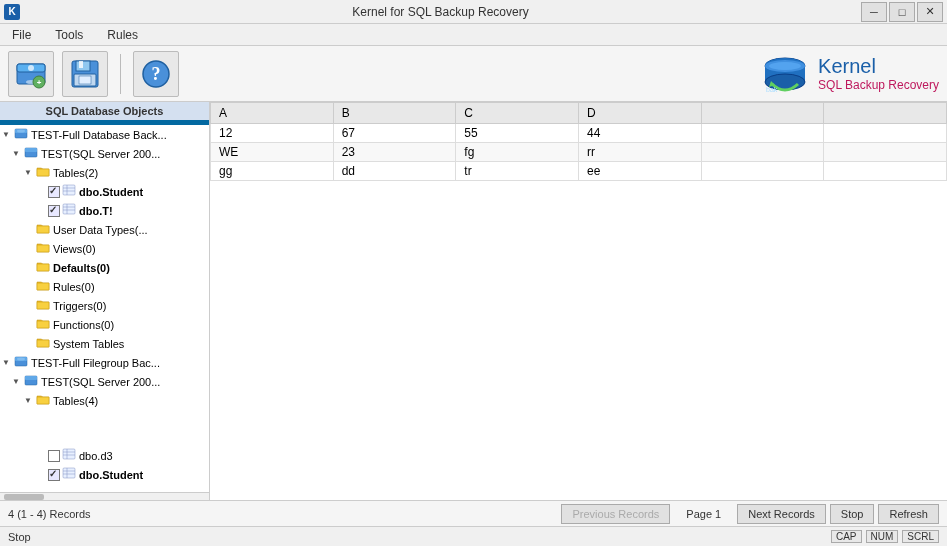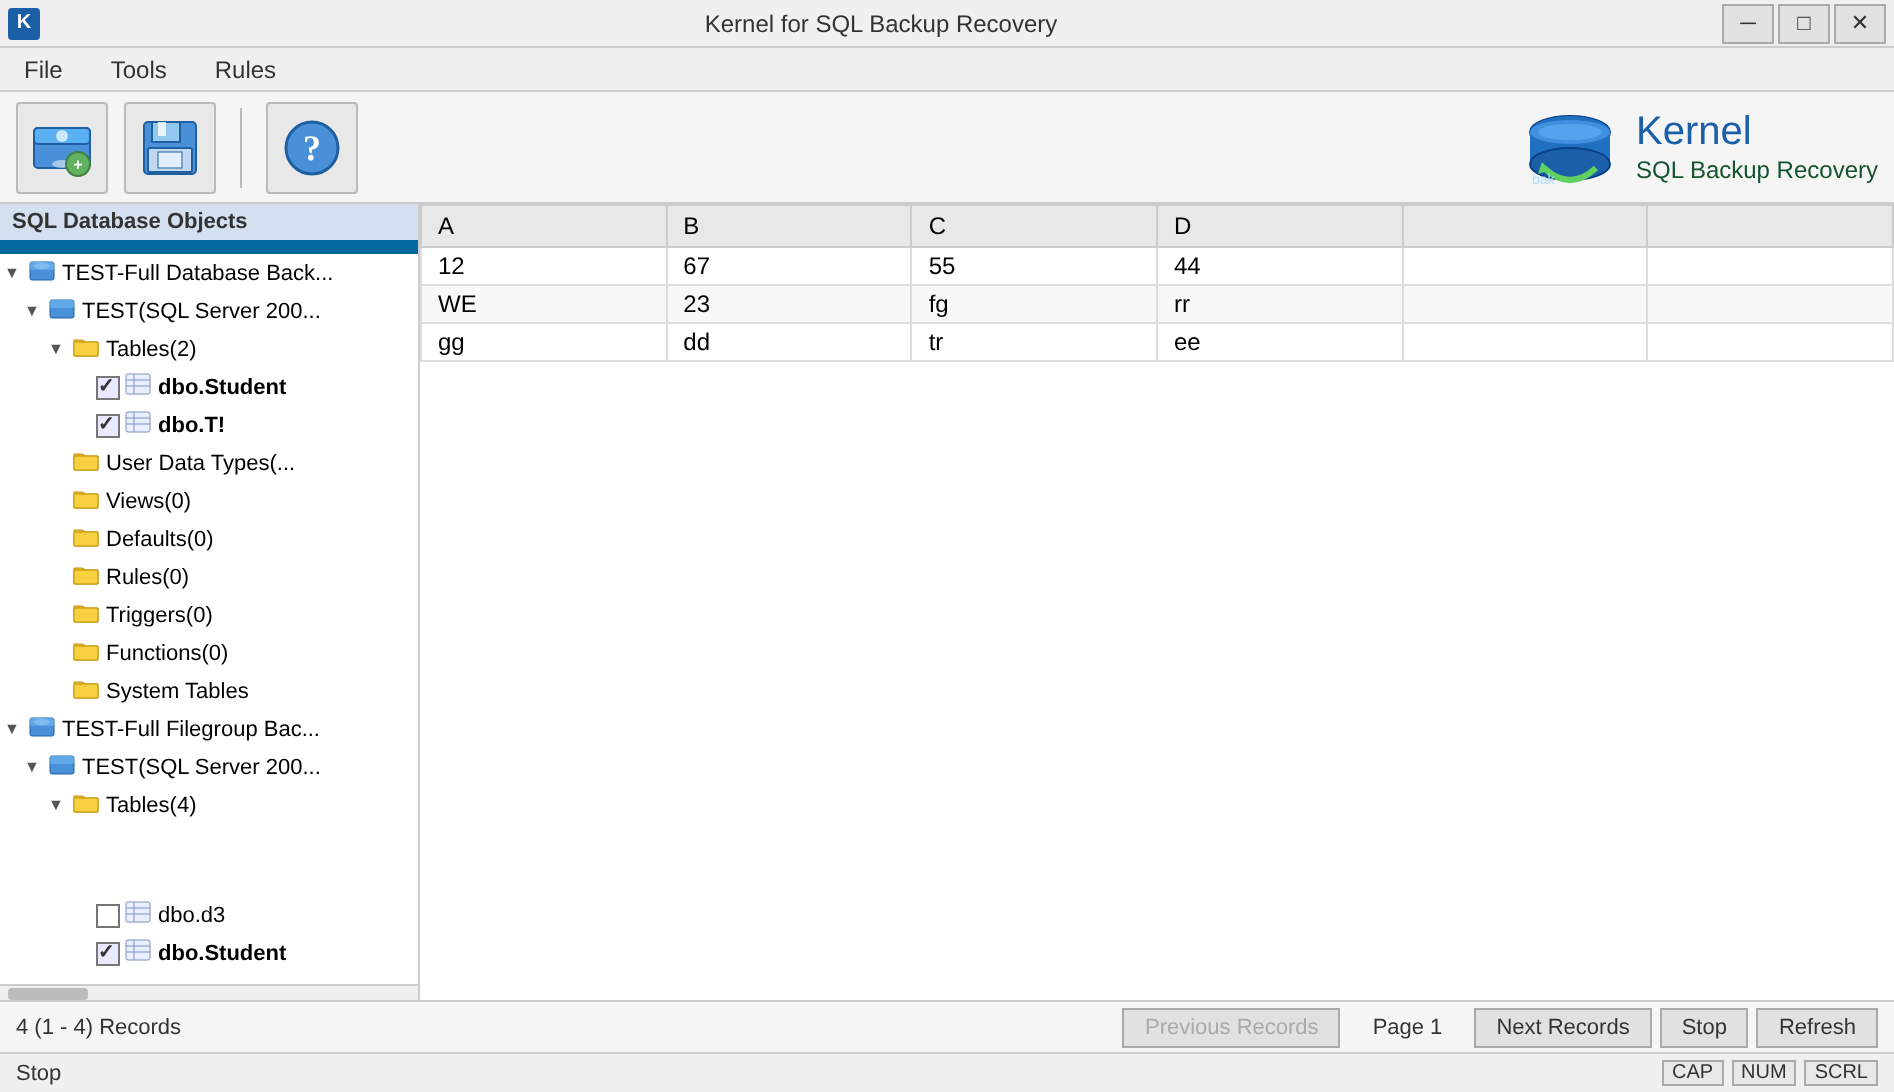--- a/index.html
+++ b/index.html
@@ -21,21 +21,21 @@
     .toolbar { background: #f5f5f5; border-bottom: 1px solid #ccc; display: flex; align-items: center; height: 56px; padding: 4px 8px; gap: 8px; }
     .toolbar-btn { width: 46px; height: 46px; background: #e8e8e8; border: 1px solid #bbb; cursor: pointer; display: flex; align-items: center; justify-content: center; border-radius: 2px; }
     .toolbar-sep { width: 1px; height: 40px; background: #bbb; margin: 0 4px; }
     .logo { margin-left: auto; display: flex; align-items: center; gap: 8px; }
 
     
     .main { display: flex; height: calc(546px - 24px - 22px - 56px - 26px - 20px); }
 
     
     .tree-panel { width: 210px; background: white; border-right: 1px solid #ccc; overflow: hidden; display: flex; flex-direction: column; }
-    .tree-header { background: #d4e0f0; border-bottom: 7px solid #0369a1; padding: 3px 6px; font-weight: bold; font-size: 11px; color: #333; }
+    .tree-header { background: #d4e0f0; border-bottom: 5px solid #0369a1; padding: 3px 6px; font-weight: bold; font-size: 11px; color: #333; text-align: center; }
     .tree-body { flex: 1; overflow-y: auto; overflow-x: hidden; font-size: 11px; }
     .tree-item { display: flex; align-items: center; padding: 1px 0; white-space: nowrap; cursor: pointer; }
     .tree-item.bold { font-weight: bold; }
 
     
     .data-panel { flex: 1; background: white; display: flex; flex-direction: column; }
     .data-table { flex: 1; overflow: auto; }
     table { border-collapse: collapse; width: 100%; font-size: 12px; }
     th { background: #e8e8e8; border: 1px solid #ccc; padding: 3px 8px; text-align: left; font-weight: normal; min-width: 90px; }
     td { border: 1px solid #ddd; padding: 2px 8px; }
@@ -122,21 +122,21 @@
       <ellipse cx="25" cy="30" rx="20" ry="8" fill="#1a5fa8" stroke="#0a3f88" stroke-width="1"></ellipse>
       <ellipse cx="25" cy="14" rx="20" ry="6" fill="#4090e0"></ellipse>
       <ellipse cx="25" cy="14" rx="16" ry="4" fill="#60b0f8" opacity="0.6"></ellipse>
 
       <path d="M12 32 Q25 44 38 32" fill="none" stroke="#60d060" stroke-width="3"></path>
       <polygon points="11,29 9,35 15,33" fill="#60d060"></polygon>
       <text x="6" y="40" font-size="7" fill="#aaddff">bak</text>
     </svg>
     <div>
       <div style="font-size:20px;font-weight:normal;color:#1a5fa8;">Kernel</div>
-      <div style="font-size:12px;color:#14532d;">SQL Backup Recovery</div>
+      <div style="font-size:12px;color:#be185d;">SQL Backup Recovery</div>
     </div>
   </div>
 </div>
 
 <div class="main">
 
   <div class="tree-panel">
     <div class="tree-header">SQL Database Objects</div>
     <div class="tree-body" id="tree-body">
     <div class="tree-item" style="padding-left: 2px;">
@@ -205,21 +205,21 @@
               <rect x="1" y="5" width="12" height="7" rx="0.5" fill="#f8d040" stroke="#c09000" stroke-width="0.5"></rect>
             </svg></span>
           <span style="vertical-align: middle;">Views(0)</span>
         </div>
         <div class="tree-item" style="padding-left: 24px;">
           <span style="display: inline-flex; align-items: center; width: 12px; font-size: 8px; color: rgb(85, 85, 85);"></span>
           <span style="margin-right: 3px; font-size: 12px;"><svg width="14" height="14" viewBox="0 0 14 14">
               <path d="M1 4 L1 12 L13 12 L13 5 L7 5 L5 4 Z" fill="#f0c040" stroke="#c09000" stroke-width="0.5"></path>
               <rect x="1" y="5" width="12" height="7" rx="0.5" fill="#f8d040" stroke="#c09000" stroke-width="0.5"></rect>
             </svg></span>
-          <span style="vertical-align: middle;">Defaults(0)</span>
+          <span style="vertical-align: middle; font-weight: bold;">Defaults(0)</span>
         </div>
         <div class="tree-item" style="padding-left: 24px;">
           <span style="display: inline-flex; align-items: center; width: 12px; font-size: 8px; color: rgb(85, 85, 85);"></span>
           <span style="margin-right: 3px; font-size: 12px;"><svg width="14" height="14" viewBox="0 0 14 14">
               <path d="M1 4 L1 12 L13 12 L13 5 L7 5 L5 4 Z" fill="#f0c040" stroke="#c09000" stroke-width="0.5"></path>
               <rect x="1" y="5" width="12" height="7" rx="0.5" fill="#f8d040" stroke="#c09000" stroke-width="0.5"></rect>
             </svg></span>
           <span style="vertical-align: middle;">Rules(0)</span>
         </div>
         <div class="tree-item" style="padding-left: 24px;">

